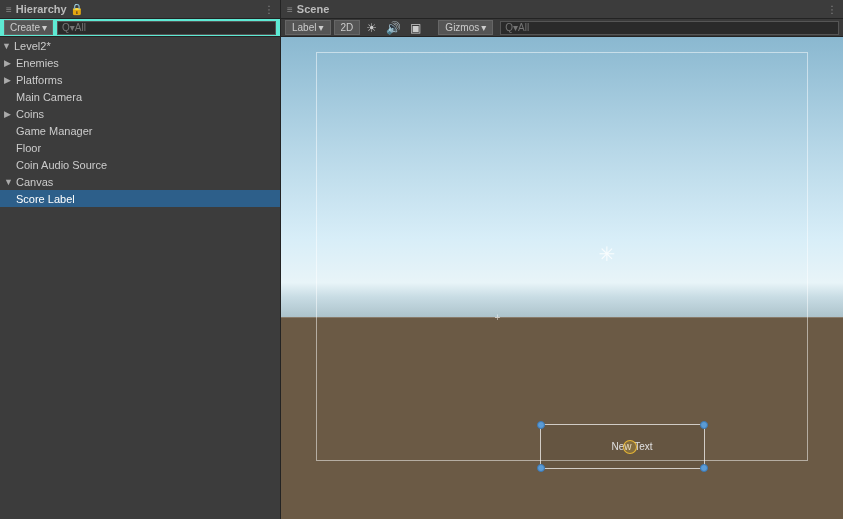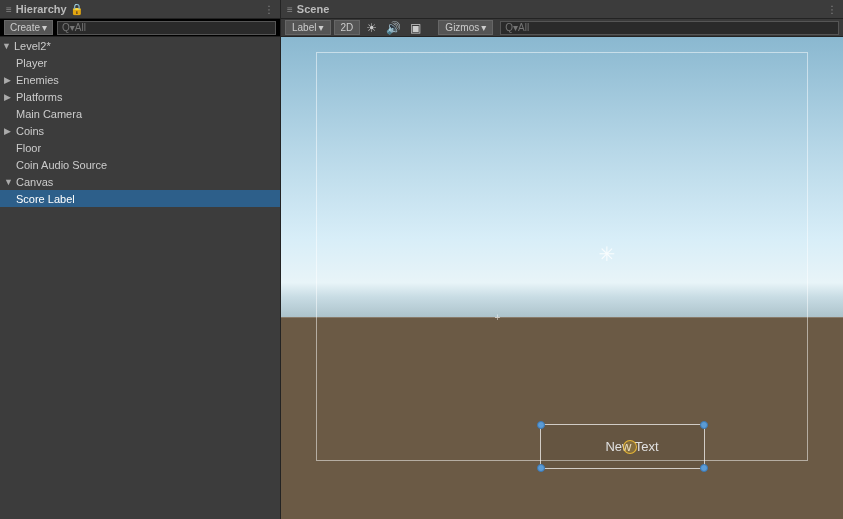--- a/index.html
+++ b/index.html
@@ -28,21 +28,21 @@
       display: flex;
       flex-direction: column;
       border-right: 1px solid #232323;
       flex-shrink: 0;
     }
 
     .hierarchy-toolbar {
       display: flex;
       align-items: center;
       height: 18px;
-      background: #000000;
+      background: #5eead4;
       border-bottom: 1px solid #232323;
       padding: 0 4px;
       gap: 4px;
     }
 
     .create-btn {
       background: #555;
       border: 1px solid #666;
       color: #ccc;
       font-size: 10px;
@@ -230,21 +230,21 @@
       height: 45px;
       border: 1px solid rgba(255,255,255,0.7);
       background: rgba(0,0,0,0.05);
       display: flex;
       align-items: center;
       justify-content: center;
     }
 
     .new-text-label {
       color: #e0e0e0;
-      font-size: 13px;
+      font-size: 10px;
       margin-left: 20px;
     }
 
     .handle-dot {
       position: absolute;
       width: 8px;
       height: 8px;
       border-radius: 50%;
       background: #5b9bd5;
       border: 1px solid #3a78b5;
@@ -355,24 +355,20 @@
       <input class="search-box" type="text" placeholder="Q▾All" style="">
     </div>
 
     <div class="hierarchy-list">
 
       <div class="list-item level-root">
         <span class="arrow">▼</span>
         <span>Level2*</span>
       </div>
 
-      <div class="list-item indent1">
-        <span class="arrow">&nbsp;</span>
-        <span>Player</span>
-      </div>
 
 
 
       <div class="list-item indent1">
         <span class="arrow">▶</span>
         <span>Enemies</span>
       </div>
 
       <div class="list-item indent1">
         <span class="arrow">▶</span>
@@ -382,20 +378,24 @@
       <div class="list-item indent1">
         <span class="arrow">&nbsp;</span>
         <span>Main Camera</span>
       </div>
 
       <div class="list-item indent1">
         <span class="arrow">▶</span>
         <span>Coins</span>
       </div>
 
+      <div class="list-item indent1">
+        <span class="arrow">&nbsp;</span>
+        <span>Game Manager</span>
+      </div>
 
       <div class="list-item indent1">
         <span class="arrow">&nbsp;</span>
         <span>Floor</span>
       </div>
 
       <div class="list-item indent1">
         <span class="arrow">&nbsp;</span>
         <span>Coin Audio Source</span>
       </div>

